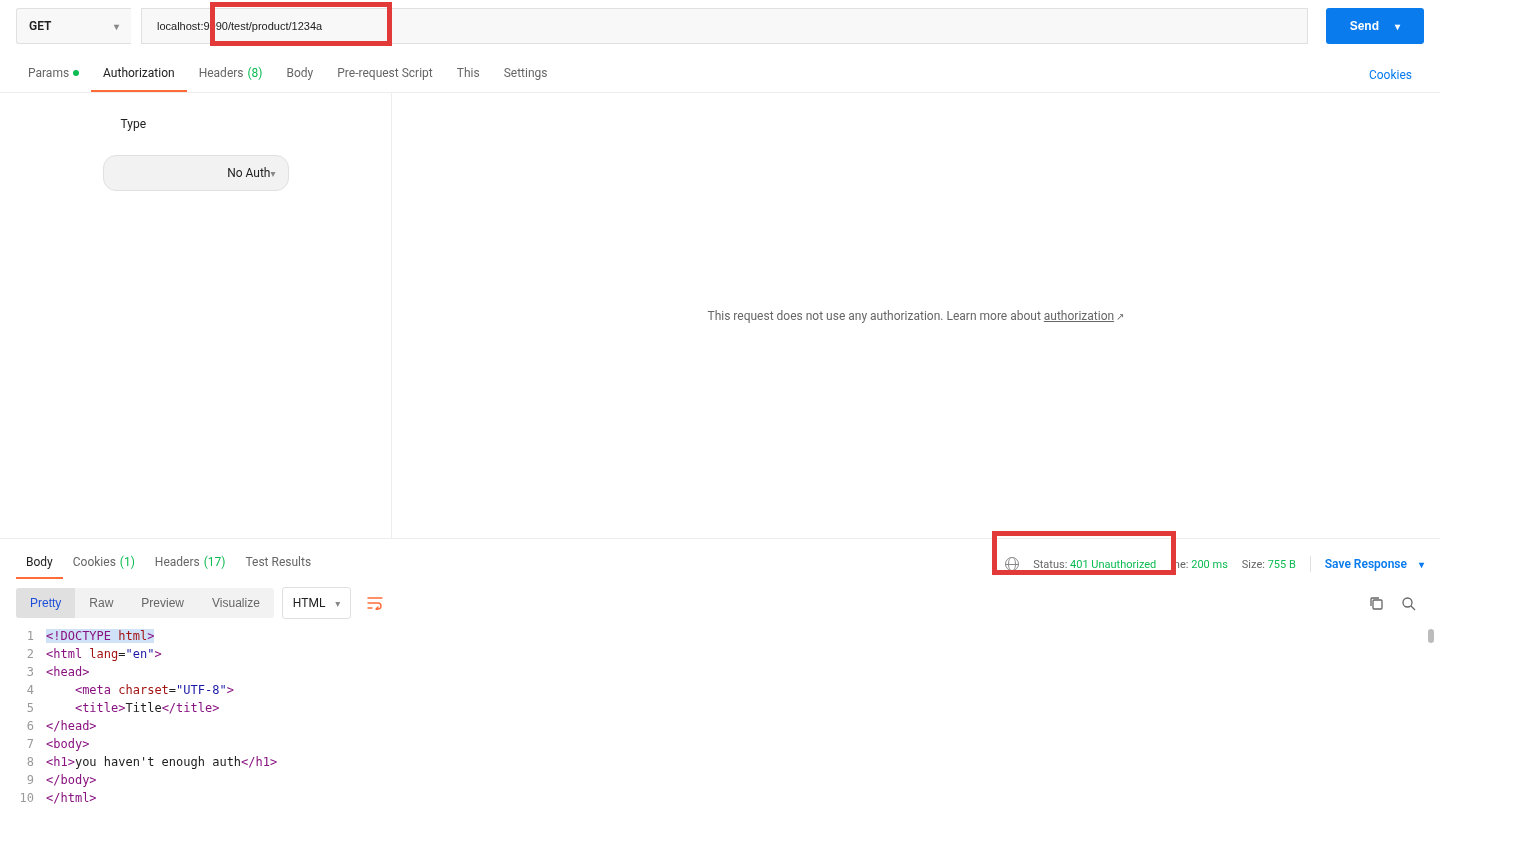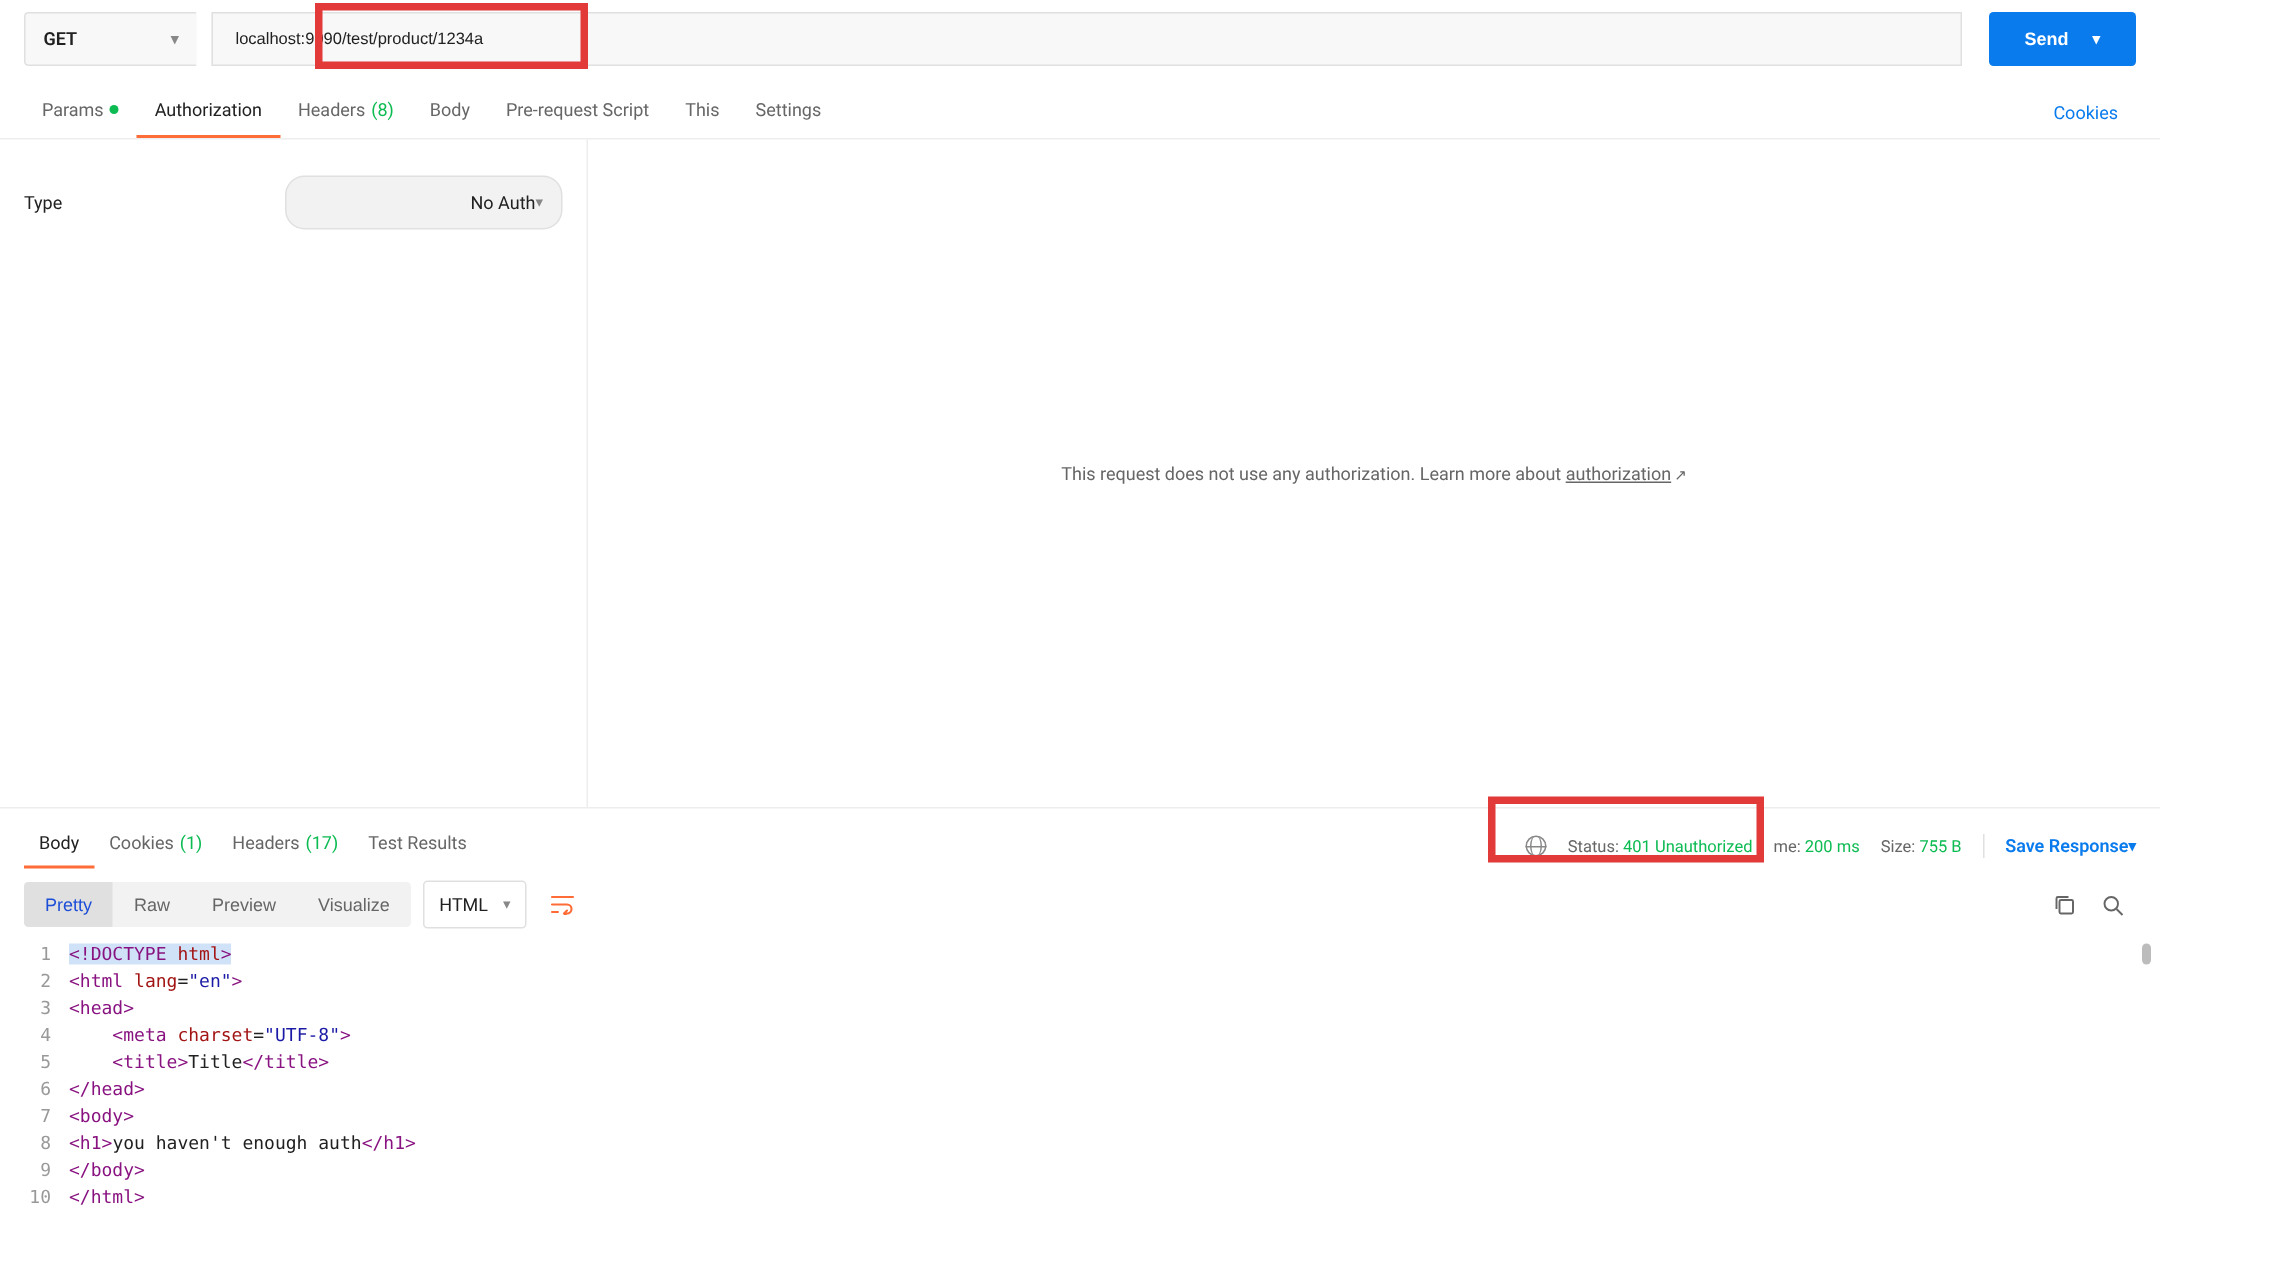--- a/index.html
+++ b/index.html
@@ -18,38 +18,38 @@
 .tabs { display:flex; align-items:center; padding:0 16px; margin-top:14px; border-bottom:1px solid #ededed;justify-content:center; }
 .tab { padding:8px 12px 10px; font-size:12px; color:#666; cursor:pointer; border-bottom:2px solid transparent; display:flex; align-items:center; gap:4px; }
 .tab.active { color:#212121; border-bottom-color:#ff6c37; }
 .tab .dot { width:6px; height:6px; border-radius:50%; background:#0cbb52; display:inline-block; }
 .tab .count { color:#0cbb52; }
 .tabs-spacer { flex:1; }
 .cookies-link { color:#097bed; font-size:12px; cursor:pointer; padding:8px 12px; }
 
 .auth-panel { display:flex; height:445px; }
 .auth-left { width:392px; border-right:1px solid #ededed; padding:24px 16px; }
-.auth-row { display:flex; align-items:center; gap:24px; }
+.auth-row { display:flex; align-items:center; gap:24px;flex-direction:column; }
 .auth-label { font-size:12px; color:#212121; width:150px; }
 .auth-select { height:36px; width:186px; border:1px solid #e0e0e0; background:#f2f2f2; display:flex; align-items:center; justify-content:flex-end; padding:0 12px; font-size:12px; cursor:pointer; border-radius:13px; }
 .auth-right { flex:1; display:flex; align-items:center; justify-content:center; color:#666; font-size:12px; }
 .auth-link { color:#666; text-decoration:underline; cursor:pointer; }
 .ext-icon { font-size:10px; margin-left:2px; }
 
 .resp-bar { display:flex; align-items:center; padding:10px 16px 0 16px; border-top:1px solid #ededed; }
 .resp-tab { padding:6px 10px 8px; font-size:12px; color:#666; cursor:pointer; border-bottom:2px solid transparent; display:flex; gap:4px; }
 .resp-tab.active { color:#212121; border-bottom-color:#ff6c37; }
 .resp-tab .count { color:#0cbb52; }
 .resp-spacer { flex:1; }
 .resp-meta { display:flex; align-items:center; gap:14px; font-size:11px; color:#666; }
 .resp-meta .val { color:#0cbb52; }
 .globe-icon { width:14px; height:14px; border:1.3px solid #888; border-radius:50%; position:relative; display:inline-block; }
 .globe-icon:before { content:""; position:absolute; left:50%; top:-1px; bottom:-1px; width:6px; border:1.3px solid #888; border-radius:50%; transform:translateX(-50%); border-top:none; border-bottom:none; }
 .globe-icon:after { content:""; position:absolute; top:50%; left:-1px; right:-1px; height:1.3px; background:#888; }
-.save-resp { color:#097bed; font-weight:600; font-size:12px; cursor:pointer; display:flex; align-items:center; gap:0; }
+.save-resp { color:#097bed; font-weight:600; font-size:12px; cursor:pointer; display:flex; align-items:center; gap:12px; }
 .vsep { width:1px; height:16px; background:#e0e0e0; }
 
 .highlight-red-2 { position:absolute; border:5px solid #e23939; left:992px; width:184px; height:44px; pointer-events:none; }
 
 .view-bar { display:flex; align-items:center; padding:8px 16px; gap:0; }
 .view-seg { display:flex; background:#f2f2f2; border-radius:3px; overflow:hidden; }
 .view-btn { padding:8px 14px; font-size:12px; color:#666; cursor:pointer; background:transparent; border:none; }
 .view-btn.active { background:#e0e0e0; color:#1d4ed8; }
 .fmt-select { margin-left:8px; height:32px; border:1px solid #e0e0e0; background:#fff; padding:0 10px; font-size:12px; display:flex; align-items:center; gap:10px; cursor:pointer; border-radius:3px; }
 .wrap-icon { margin-left:8px; width:32px; height:32px; display:flex; align-items:center; justify-content:center; cursor:pointer; color:#ff6c37; }

